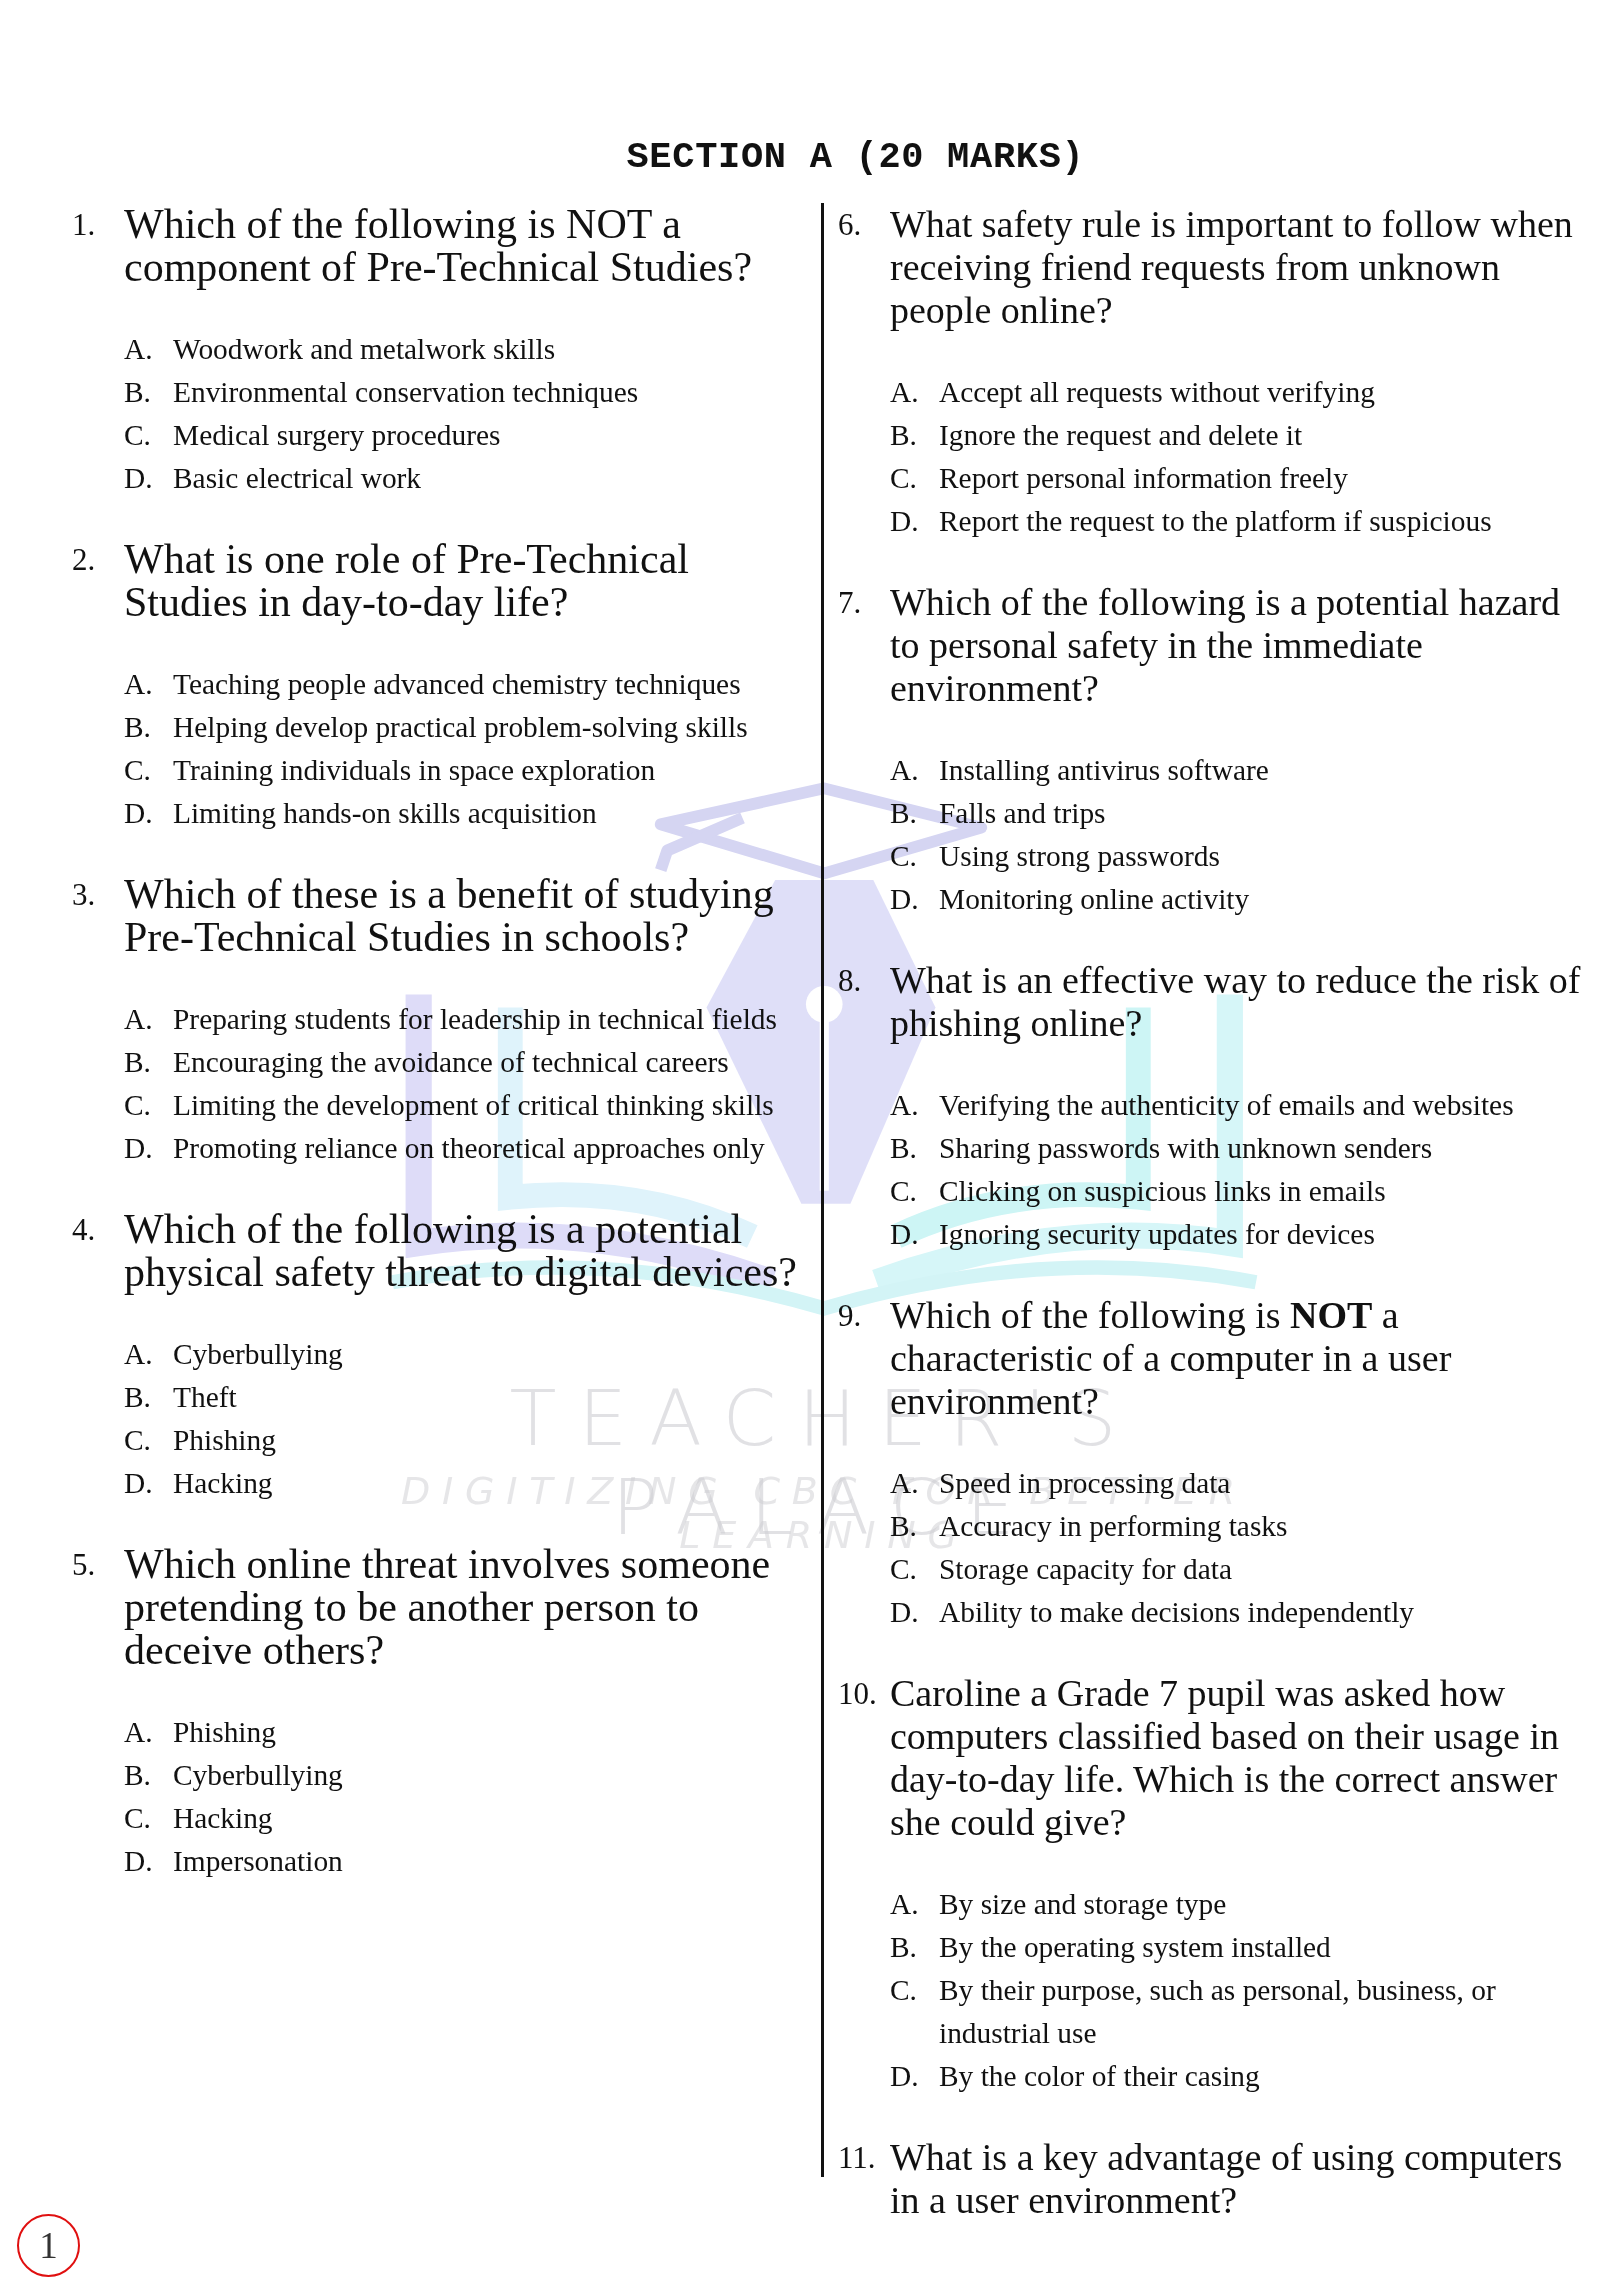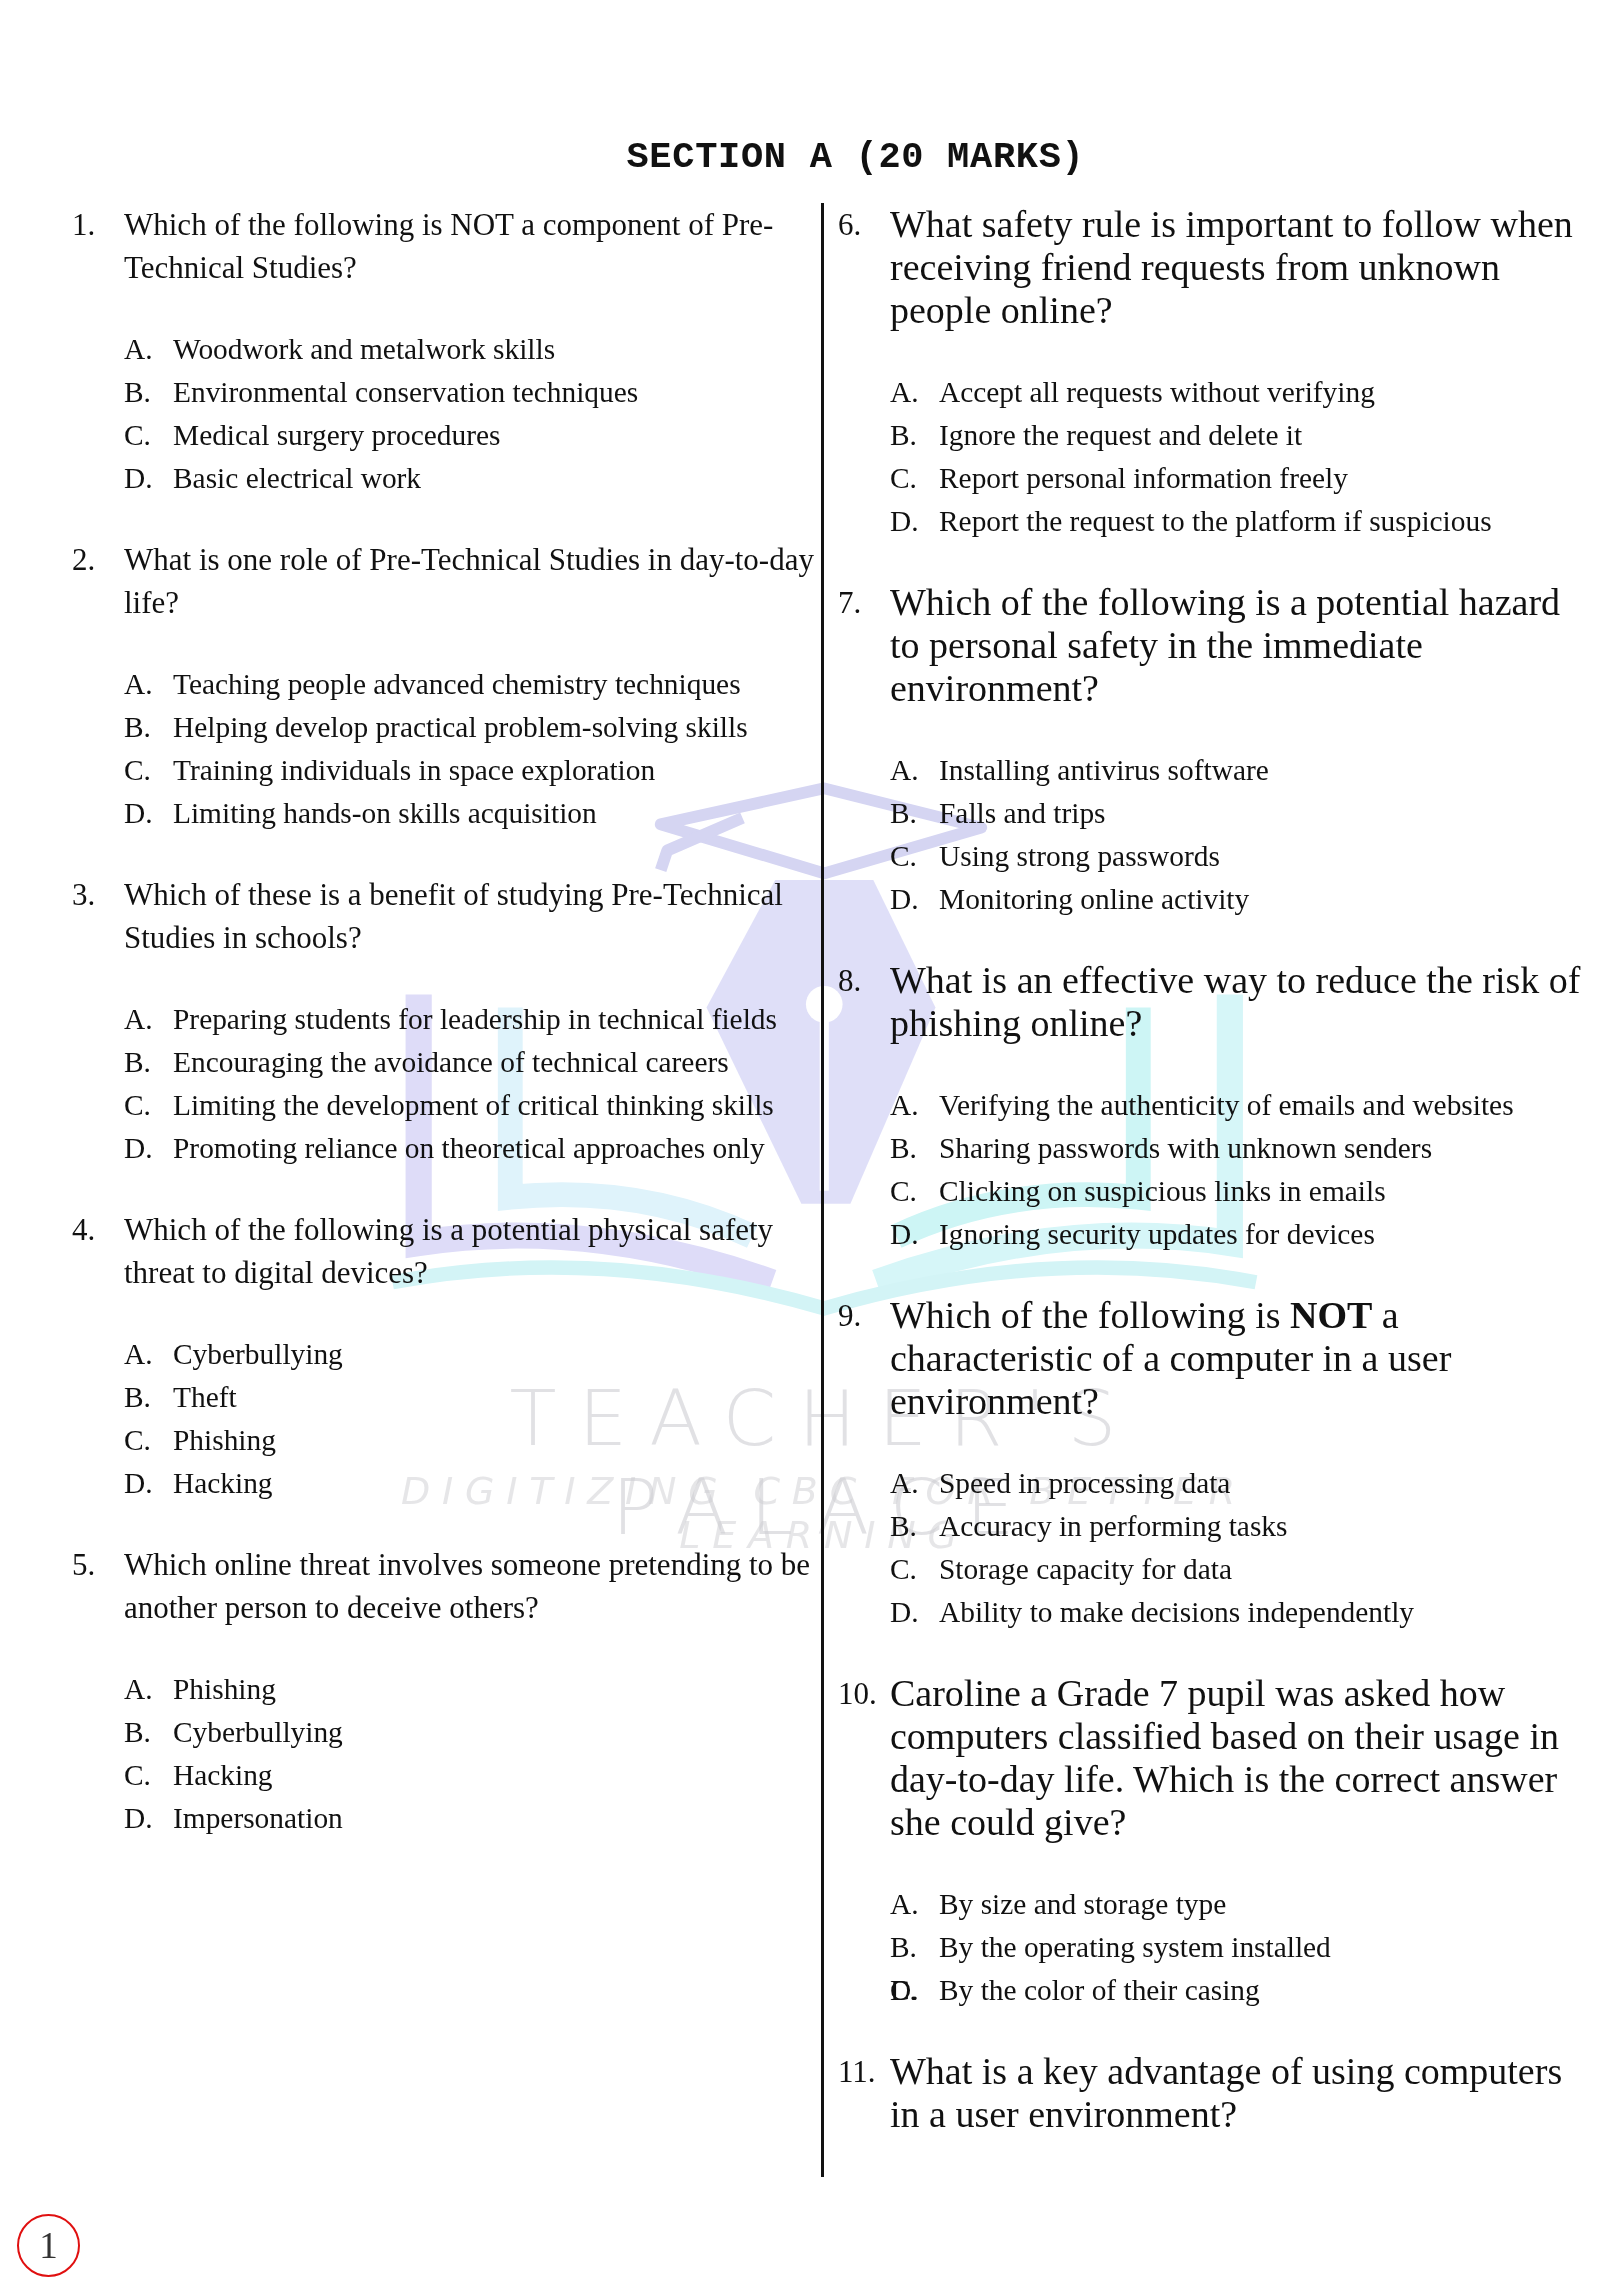--- a/index.html
+++ b/index.html
@@ -27,21 +27,21 @@
 
   .q { position: relative; padding-left: 52px; }
   .q-num { position: absolute; left: 0; top: 0; font-size: 31px; line-height: 43px; }
   .q-text { font-size: 38px; line-height: 43px; }
   .q-text b { font-weight: bold; }
   .opts { margin-top: 39px; list-style: none; padding: 0; }
   .opt { position: relative; padding-left: 49px; font-size: 29.4px; line-height: 43px; }
   .opt-letter { position: absolute; left: 0; top: 0; }
 
   .col-left .q { margin-bottom: 38px; }
-  .col-left .q-text { font-size: 31px; }
+  .col-left .q-text { font-size: 42px; }
   .col-right .q { margin-bottom: 38px; }
 
   .page-badge { position: absolute; left: 17px; top: 2214px; width: 59px; height: 59px;
                 border: 2px solid #e01010; border-radius: 50%; text-align: center; line-height: 59px;
                 font-size: 37px; color: #333; z-index: 2; }
 </style>
 </head>
 <body>
 
 <div class="wm">
@@ -174,21 +174,21 @@
       <li class="opt"><span class="opt-letter">D.</span><span>Ability to make decisions independently</span></li>
     </ul>
   </div>
 
   <div class="q">
     <span class="q-num">10.</span>
     <div class="q-text">Caroline a Grade 7 pupil was asked how computers classified based on their usage in day-to-day life. Which is the correct answer she could give?</div>
     <ul class="opts">
       <li class="opt"><span class="opt-letter">A.</span><span>By size and storage type</span></li>
       <li class="opt"><span class="opt-letter">B.</span><span>By the operating system installed</span></li>
-      <li class="opt"><span class="opt-letter">C.</span></li>
+      <li class="opt"><span class="opt-letter">C.</span><span>By their purpose, such as personal, business, or industrial use</span></li>
       <li class="opt"><span class="opt-letter">D.</span><span>By the color of their casing</span></li>
     </ul>
   </div>
 
   <div class="q">
     <span class="q-num">11.</span>
     <div class="q-text">What is a key advantage of using computers in a user environment?</div>
   </div>
 </div>
 

